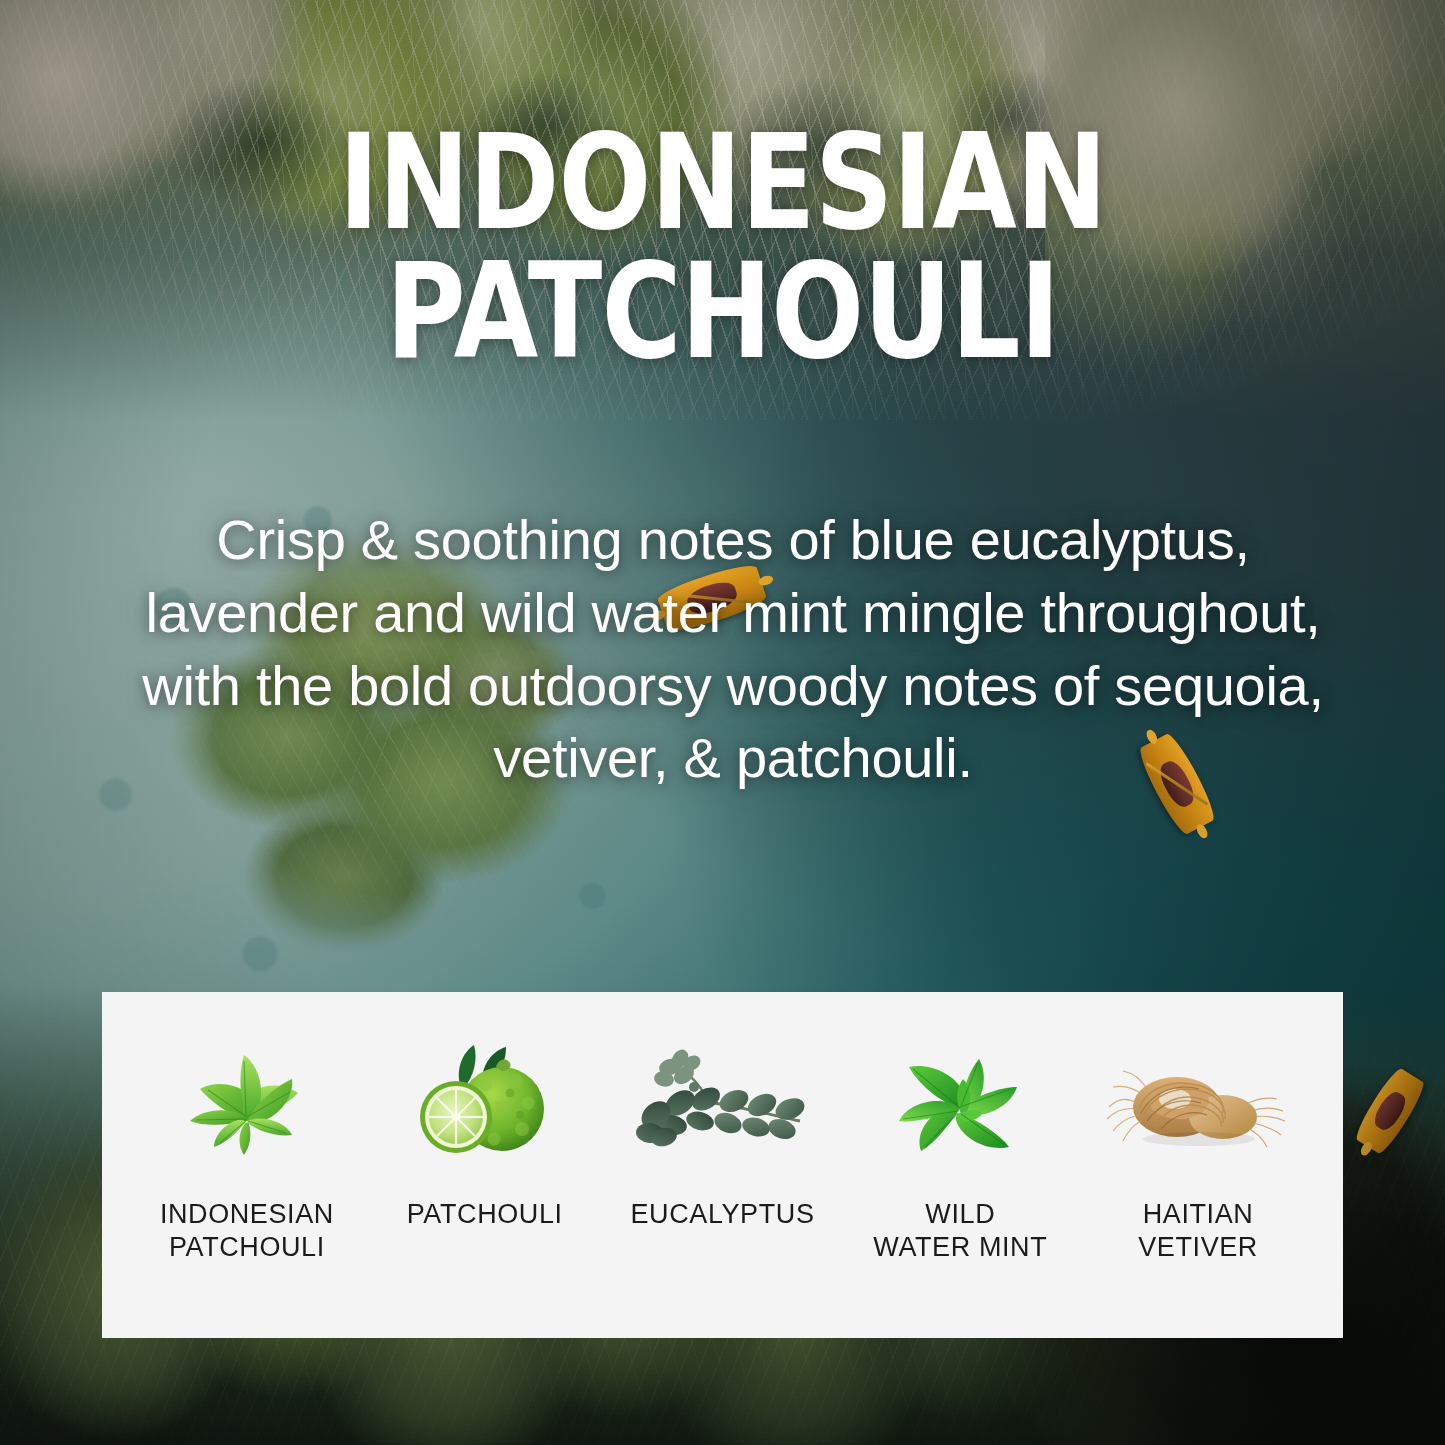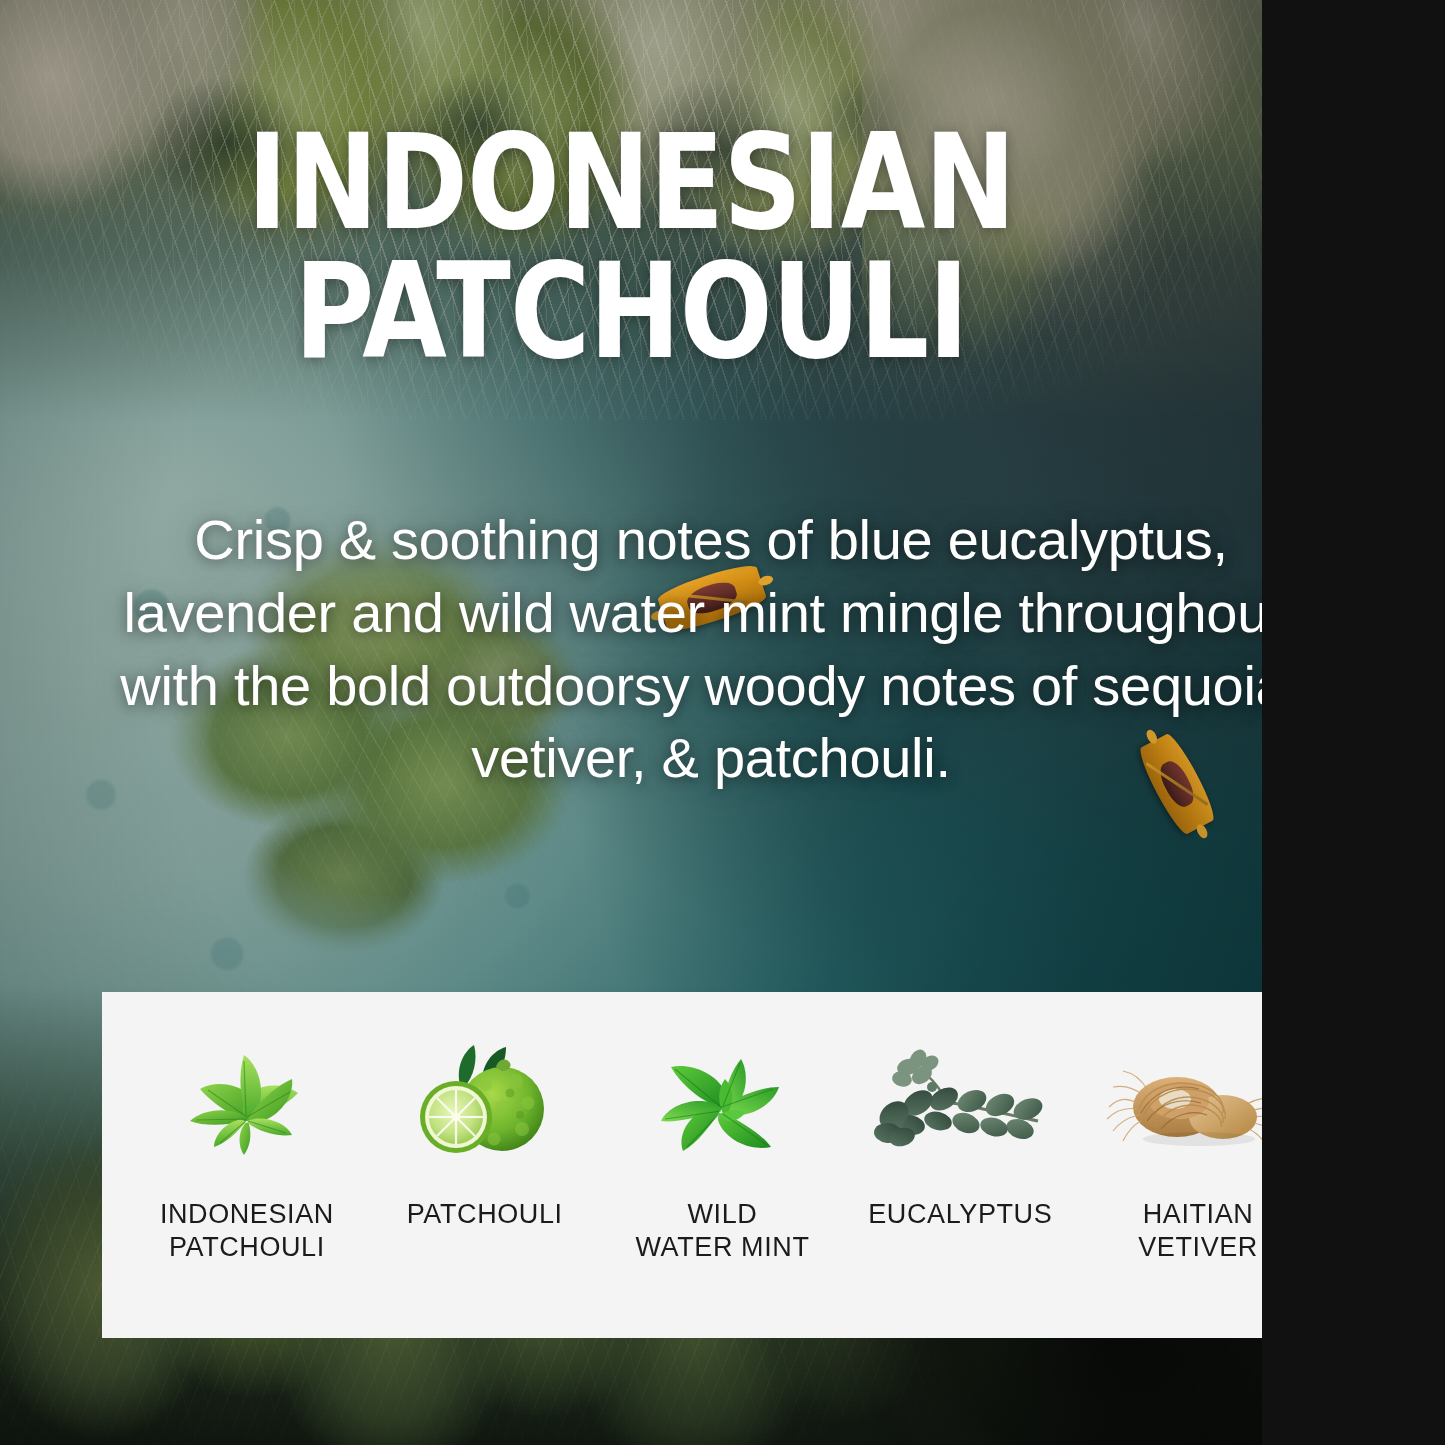--- a/index.html
+++ b/index.html
@@ -5,21 +5,21 @@
   * { margin:0; padding:0; box-sizing:border-box; }
   html,body{ background:#111; }
   body{
     font-family:"Liberation Sans", sans-serif;
     width:1445px; height:1445px;
     overflow:hidden;
   }
 
   #poster{
     position:relative;
-    width:1262px; height:1445px;
+    width:1445px; height:1445px;
     overflow:hidden;
     background:#13403f;
   }
 
   
   .bg-layer{ position:absolute; inset:0; }
 
   
   .bg-water{
     background:
@@ -199,21 +199,21 @@
     font-weight:700;
     font-size:132px;
     line-height:.98;
     letter-spacing:-1px;
     transform:scaleX(.92);
     text-shadow:0 2px 14px rgba(0,0,0,.35);
     white-space:pre-line;
   }
 
   .blurb{
-    position:absolute; left:82px; width:1258px; top:504px;
+    position:absolute; left:104px; width:1258px; top:504px;
     text-align:center;
     color:#ffffff;
     font-family:"Liberation Sans", sans-serif;
     font-weight:400;
     font-size:56px;
     line-height:1.30;
     letter-spacing:-.3px;
     text-shadow:0 2px 12px rgba(0,0,0,.42), 0 0 30px rgba(0,0,0,.25);
   }
 
@@ -389,20 +389,69 @@
               <line x1="66" y1="88" x2="47" y2="69"></line>
           </g>
           <circle cx="66" cy="88" r="4" fill="#fbfde8"></circle>
         </svg>
       </div>
       <div class="ing-label">PATCHOULI</div>
     </div>
 
     <div class="ing">
       <div class="ing-art">
+        <svg class="art" width="200" height="150" viewBox="0 0 200 150" aria-hidden="true">
+          <defs>
+            <linearGradient id="eg1" x1="0" y1="0" x2="1" y2="1">
+              <stop offset="0" stop-color="#6f8a74"></stop>
+                <stop offset="1" stop-color="#3c5646"></stop>
+            </linearGradient>
+            <linearGradient id="eg2" x1="0" y1="1" x2="1" y2="0">
+              <stop offset="0" stop-color="#5b7663"></stop>
+                <stop offset="1" stop-color="#2e463a"></stop>
+            </linearGradient>
+          </defs>
+
+          <path d="M178 92 C150 86 118 78 92 74 C68 70 48 72 30 86" stroke="#6b7a63" stroke-width="3" fill="none"></path>
+
+          <path d="M88 74 C80 60 72 48 58 40" stroke="#6b7a63" stroke-width="2.4" fill="none"></path>
+
+          <g fill="url(#eg1)">
+            <ellipse cx="168" cy="80" rx="15" ry="10" transform="rotate(-22 168 80)"></ellipse>
+            <ellipse cx="160" cy="100" rx="14" ry="9.5" transform="rotate(18 160 100)"></ellipse>
+            <ellipse cx="140" cy="76" rx="15" ry="10" transform="rotate(-26 140 76)"></ellipse>
+            <ellipse cx="134" cy="98" rx="14" ry="9" transform="rotate(16 134 98)"></ellipse>
+            <ellipse cx="112" cy="72" rx="15" ry="10" transform="rotate(-24 112 72)"></ellipse>
+            <ellipse cx="106" cy="94" rx="14" ry="9.5" transform="rotate(20 106 94)"></ellipse>
+          </g>
+          <g fill="url(#eg2)">
+            <ellipse cx="84" cy="70" rx="15" ry="10" transform="rotate(-30 84 70)"></ellipse>
+            <ellipse cx="78" cy="92" rx="14" ry="9" transform="rotate(14 78 92)"></ellipse>
+            <ellipse cx="58" cy="74" rx="16" ry="11" transform="rotate(-34 58 74)"></ellipse>
+            <ellipse cx="50" cy="96" rx="15" ry="10" transform="rotate(10 50 96)"></ellipse>
+            <ellipse cx="34" cy="86" rx="16" ry="12" transform="rotate(-40 34 86)"></ellipse>
+            <ellipse cx="28" cy="104" rx="14" ry="10" transform="rotate(6 28 104)"></ellipse>
+            <ellipse cx="42" cy="108" rx="13" ry="9" transform="rotate(-14 42 108)"></ellipse>
+          </g>
+
+          <g fill="#7b9480">
+            <ellipse cx="62" cy="46" rx="11" ry="8" transform="rotate(-38 62 46)"></ellipse>
+            <ellipse cx="48" cy="38" rx="11" ry="8" transform="rotate(-14 48 38)"></ellipse>
+            <ellipse cx="58" cy="30" rx="10" ry="7.5" transform="rotate(-58 58 30)"></ellipse>
+            <ellipse cx="42" cy="50" rx="10" ry="7.5" transform="rotate(12 42 50)"></ellipse>
+            <ellipse cx="70" cy="34" rx="9" ry="7" transform="rotate(-30 70 34)"></ellipse>
+          </g>
+          <circle cx="72" cy="58" r="5" fill="#5e7a66"></circle>
+        </svg>
+      </div>
+      <div class="ing-label">EUCALYPTUS</div>
+    </div>
+
+    <div class="ing">
+      <div class="ing-art">
         <svg class="art" width="190" height="150" viewBox="0 0 190 150" aria-hidden="true">
           <defs>
             <linearGradient id="mg1" x1="0" y1="0" x2="1" y2="1">
               <stop offset="0" stop-color="#5ecb3a"></stop>
                 <stop offset="1" stop-color="#1d8a21"></stop>
             </linearGradient>
             <linearGradient id="mg2" x1="0" y1="1" x2="1" y2="0">
               <stop offset="0" stop-color="#7ddb4e"></stop>
                 <stop offset="1" stop-color="#2a9c27"></stop>
             </linearGradient>
@@ -424,69 +473,20 @@
               <path d="M96 77 L113 34"></path>
           </g>
         </svg>
       </div>
       <div class="ing-label">WILD
 WATER MINT</div>
     </div>
 
     <div class="ing">
       <div class="ing-art">
-        <svg class="art" width="200" height="150" viewBox="0 0 200 150" aria-hidden="true">
-          <defs>
-            <linearGradient id="eg1" x1="0" y1="0" x2="1" y2="1">
-              <stop offset="0" stop-color="#6f8a74"></stop>
-                <stop offset="1" stop-color="#3c5646"></stop>
-            </linearGradient>
-            <linearGradient id="eg2" x1="0" y1="1" x2="1" y2="0">
-              <stop offset="0" stop-color="#5b7663"></stop>
-                <stop offset="1" stop-color="#2e463a"></stop>
-            </linearGradient>
-          </defs>
-
-          <path d="M178 92 C150 86 118 78 92 74 C68 70 48 72 30 86" stroke="#6b7a63" stroke-width="3" fill="none"></path>
-
-          <path d="M88 74 C80 60 72 48 58 40" stroke="#6b7a63" stroke-width="2.4" fill="none"></path>
-
-          <g fill="url(#eg1)">
-            <ellipse cx="168" cy="80" rx="15" ry="10" transform="rotate(-22 168 80)"></ellipse>
-            <ellipse cx="160" cy="100" rx="14" ry="9.5" transform="rotate(18 160 100)"></ellipse>
-            <ellipse cx="140" cy="76" rx="15" ry="10" transform="rotate(-26 140 76)"></ellipse>
-            <ellipse cx="134" cy="98" rx="14" ry="9" transform="rotate(16 134 98)"></ellipse>
-            <ellipse cx="112" cy="72" rx="15" ry="10" transform="rotate(-24 112 72)"></ellipse>
-            <ellipse cx="106" cy="94" rx="14" ry="9.5" transform="rotate(20 106 94)"></ellipse>
-          </g>
-          <g fill="url(#eg2)">
-            <ellipse cx="84" cy="70" rx="15" ry="10" transform="rotate(-30 84 70)"></ellipse>
-            <ellipse cx="78" cy="92" rx="14" ry="9" transform="rotate(14 78 92)"></ellipse>
-            <ellipse cx="58" cy="74" rx="16" ry="11" transform="rotate(-34 58 74)"></ellipse>
-            <ellipse cx="50" cy="96" rx="15" ry="10" transform="rotate(10 50 96)"></ellipse>
-            <ellipse cx="34" cy="86" rx="16" ry="12" transform="rotate(-40 34 86)"></ellipse>
-            <ellipse cx="28" cy="104" rx="14" ry="10" transform="rotate(6 28 104)"></ellipse>
-            <ellipse cx="42" cy="108" rx="13" ry="9" transform="rotate(-14 42 108)"></ellipse>
-          </g>
-
-          <g fill="#7b9480">
-            <ellipse cx="62" cy="46" rx="11" ry="8" transform="rotate(-38 62 46)"></ellipse>
-            <ellipse cx="48" cy="38" rx="11" ry="8" transform="rotate(-14 48 38)"></ellipse>
-            <ellipse cx="58" cy="30" rx="10" ry="7.5" transform="rotate(-58 58 30)"></ellipse>
-            <ellipse cx="42" cy="50" rx="10" ry="7.5" transform="rotate(12 42 50)"></ellipse>
-            <ellipse cx="70" cy="34" rx="9" ry="7" transform="rotate(-30 70 34)"></ellipse>
-          </g>
-          <circle cx="72" cy="58" r="5" fill="#5e7a66"></circle>
-        </svg>
-      </div>
-      <div class="ing-label">EUCALYPTUS</div>
-    </div>
-
-    <div class="ing">
-      <div class="ing-art">
         <svg class="art" width="190" height="150" viewBox="0 0 190 150" aria-hidden="true">
           <defs>
             <linearGradient id="vg1" x1="0" y1="0" x2="0" y2="1">
               <stop offset="0" stop-color="#ddb078"></stop>
                 <stop offset="1" stop-color="#a97c42"></stop>
             </linearGradient>
             <linearGradient id="vg2" x1="0" y1="0" x2="1" y2="1">
               <stop offset="0" stop-color="#e6c394"></stop>
                 <stop offset="1" stop-color="#b3863f"></stop>
             </linearGradient>

